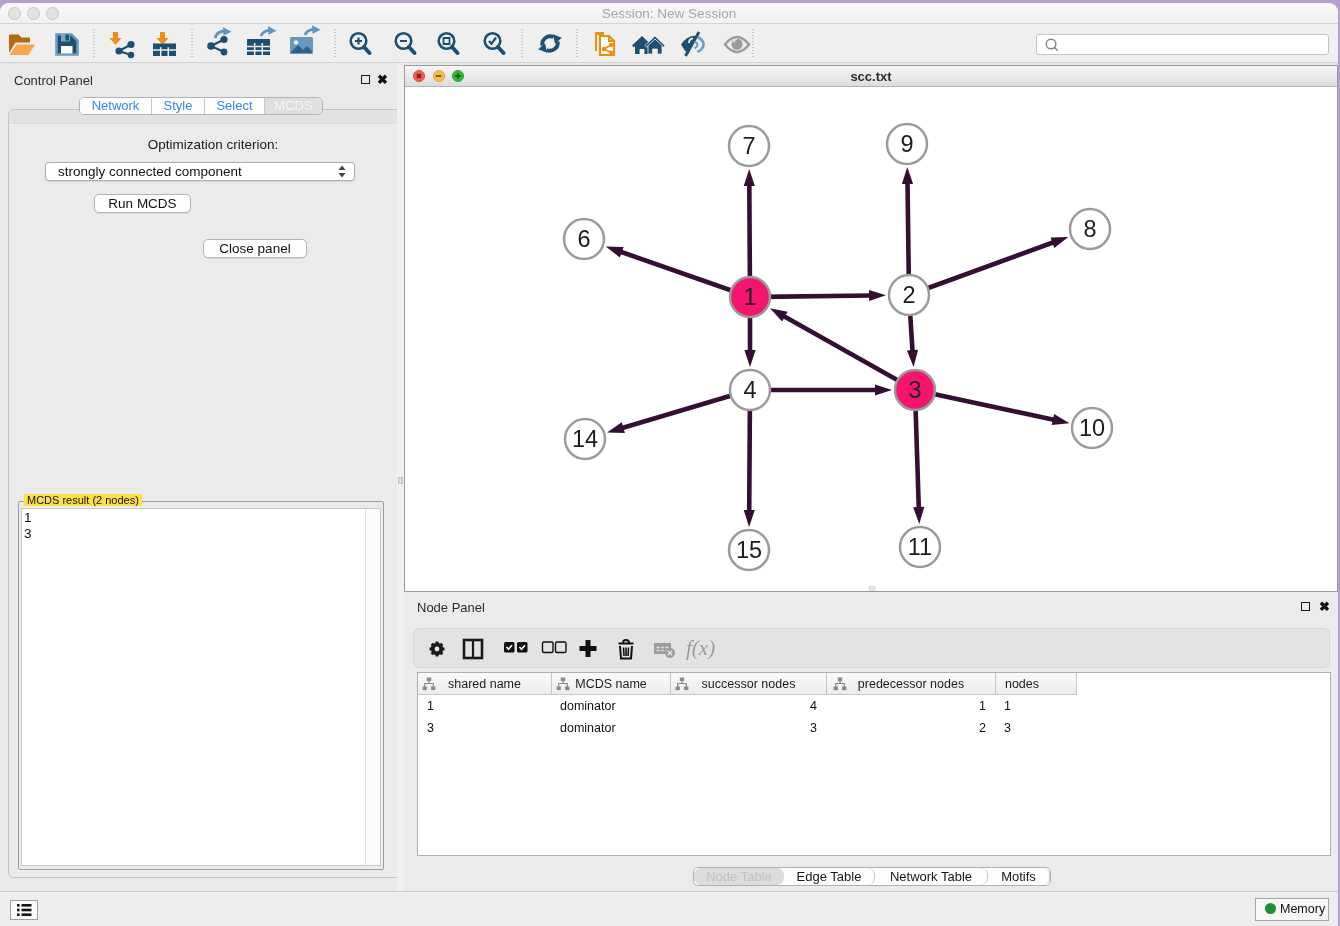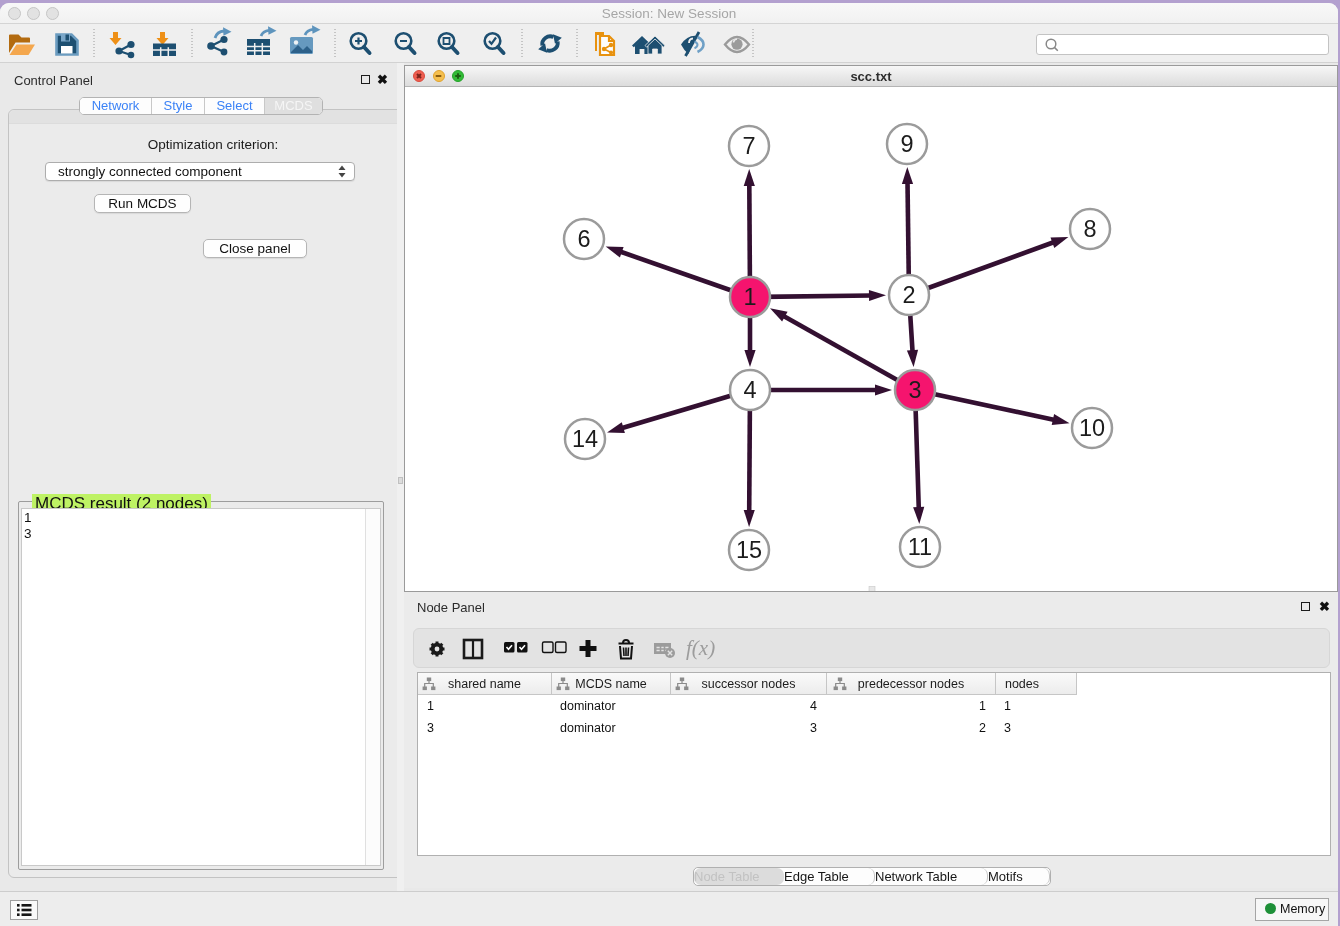--- a/index.html
+++ b/index.html
@@ -38,22 +38,22 @@
 #combo { position:absolute; left:36px; top:52px; width:310px; height:19px;
   background:#fff; border:1px solid #adadad; border-radius:4px;
   font-size:13.5px; color:#111; line-height:17px; padding-left:12px;
   box-shadow:0 1px 1px rgba(0,0,0,0.08); }
 .btn { position:absolute; height:19px; background:#fefefe; border:1px solid #b5b5b5;
   border-radius:5px; font-size:13.5px; color:#111; text-align:center; line-height:17px;
   box-shadow:0 1px 1px rgba(0,0,0,0.08); }
 
 #mcdsfs { position:absolute; left:9px; top:391px; width:366px; height:369px;
   border:1px solid #9d9d9d; border-radius:2px; }
-#mcdsfs .legend { position:absolute; left:13px; top:-8px; background:#bef264;
-  padding:0 3px; font-size:17px; color:#111; }
+#mcdsfs .legend { position:absolute; left:5px; top:-8px; background:#fde047;
+  padding:0 3px; font-size:11px; color:#111; }
 #mcdsinner { position:absolute; left:2px; top:6px; width:360px; height:358px;
   background:#fff; border:1px solid #c9c9c9; font-size:13.5px; color:#111; }
 #mcdsinner .sb { position:absolute; right:0; top:0; width:15px; height:100%;
   background:#fcfcfc; border-left:1px solid #e0e0e0; }
 
 #vsplit { position:absolute; left:397px; top:60px; width:7px; height:828px; background:#f0f0f0; }
 
 #netwin { position:absolute; left:404px; top:62px; width:934px; height:527px;
   border:1px solid #9a9a9a; background:#fff; }
 #nettitle { position:absolute; left:0; top:0; width:100%; height:21px;
@@ -69,21 +69,21 @@
 #ttable { position:absolute; left:13px; top:80px; width:914px; height:184px;
   background:#fff; border:1px solid #b0b0b0; }
 #thead { position:absolute; left:0; top:0; height:22px; width:659px;
   background:linear-gradient(#fafafa,#ececec); border-bottom:1px solid #c6c6c6; }
 #thead .hc { position:absolute; top:0; height:22px; border-right:1px solid #c6c6c6;
   font-size:12.5px; color:#1c1c1c; text-align:center; line-height:22px; }
 .trow { position:absolute; font-size:12.5px; color:#111; height:22px; line-height:22px; }
 
 #btabs { position:absolute; left:289px; top:275px; height:19px; display:flex;
   border:1px solid #b0b0b0; border-radius:5px; overflow:hidden; background:#fff; }
-#btabs .seg { font-size:13px; color:#161616; line-height:17px;
+#btabs .seg { font-size:13px; color:#161616; text-align:center; line-height:17px;
   border-right:1px solid #c4c4c4; background:#fdfdfd;border-radius:7px; }
 #btabs .seg.sel { background:#dcdcdc; color:#c2c2c2; border-right:none; }
 
 #statusbar { position:absolute; left:0; top:888px; width:1338px; height:35px;
   background:#ededed; border-top:1px solid #cdcdcd; }
 #listbtn { position:absolute; left:10px; top:8px; width:28px; height:20px;
   background:#fafafa; border:1px solid #9f9f9f; }
 #membtn { position:absolute; left:1255px; top:6px; width:74px; height:23px;
   background:#f7f7f7; border:1px solid #a5a5a5; font-size:12.5px; color:#111;
   line-height:21px; text-align:left; white-space:nowrap; overflow:hidden; }

